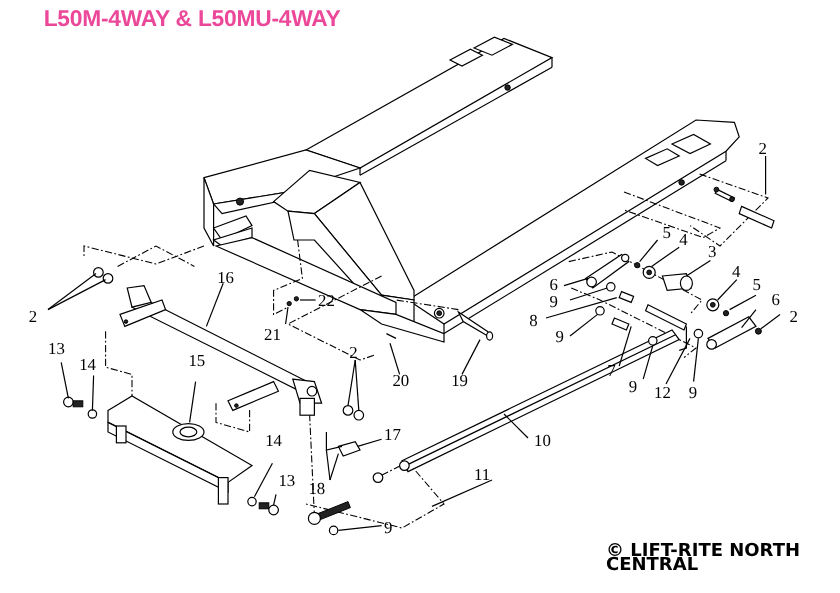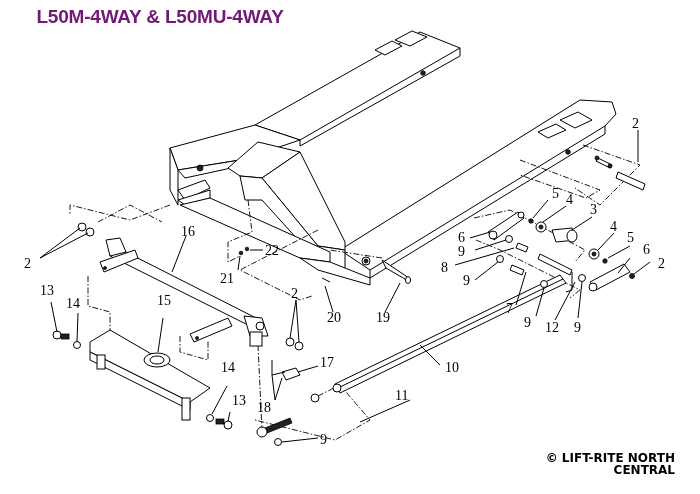--- a/index.html
+++ b/index.html
@@ -1,28 +1,28 @@
 <!DOCTYPE html>
 <html><head>
 <meta charset="utf-8">
 <style>
   html, body { margin: 0; padding: 0; background: #ffffff; }
   body { width: 700px; height: 494px; position: relative; overflow: hidden; }
   .title {
     position: absolute; left: 10px; top: 6px; width: 300px;
     font-family: "Liberation Sans", sans-serif; font-weight: bold;
-    font-size: 19px; line-height: 22px; color: #701a75; text-align: center;
+    font-size: 19px; line-height: 22px; color: #ec4899; text-align: center;
     letter-spacing: -0.2px;
   }
   .title .l1 { display: block; }
   .title .l2 { display: block; }
   .copyright {
     position: absolute; left: 505px; top: 452px; width: 170px;
     font-family: "DejaVu Sans", sans-serif; font-weight: bold;
-    font-size: 12px; line-height: 12px; color: #000; text-align: right;
+    font-size: 15px; line-height: 12px; color: #000; text-align: left;
   }
   svg#diagram { position: absolute; left: 0; top: 0; }
   .part { fill: #fff; stroke: #000; stroke-width: 1; }
   .edge { fill: none; stroke: #000; stroke-width: 1; }
   .dash { fill: none; stroke: #000; stroke-width: 0.9; stroke-dasharray: 6 2 1.5 2; }
   .leader { fill: none; stroke: #000; stroke-width: 1; }
   .callout { font-family: "Liberation Serif", serif; font-size: 14px; fill: #000; }
   .dark { fill: #222; stroke: #000; stroke-width: 0.8; }
 </style>
 </head>

